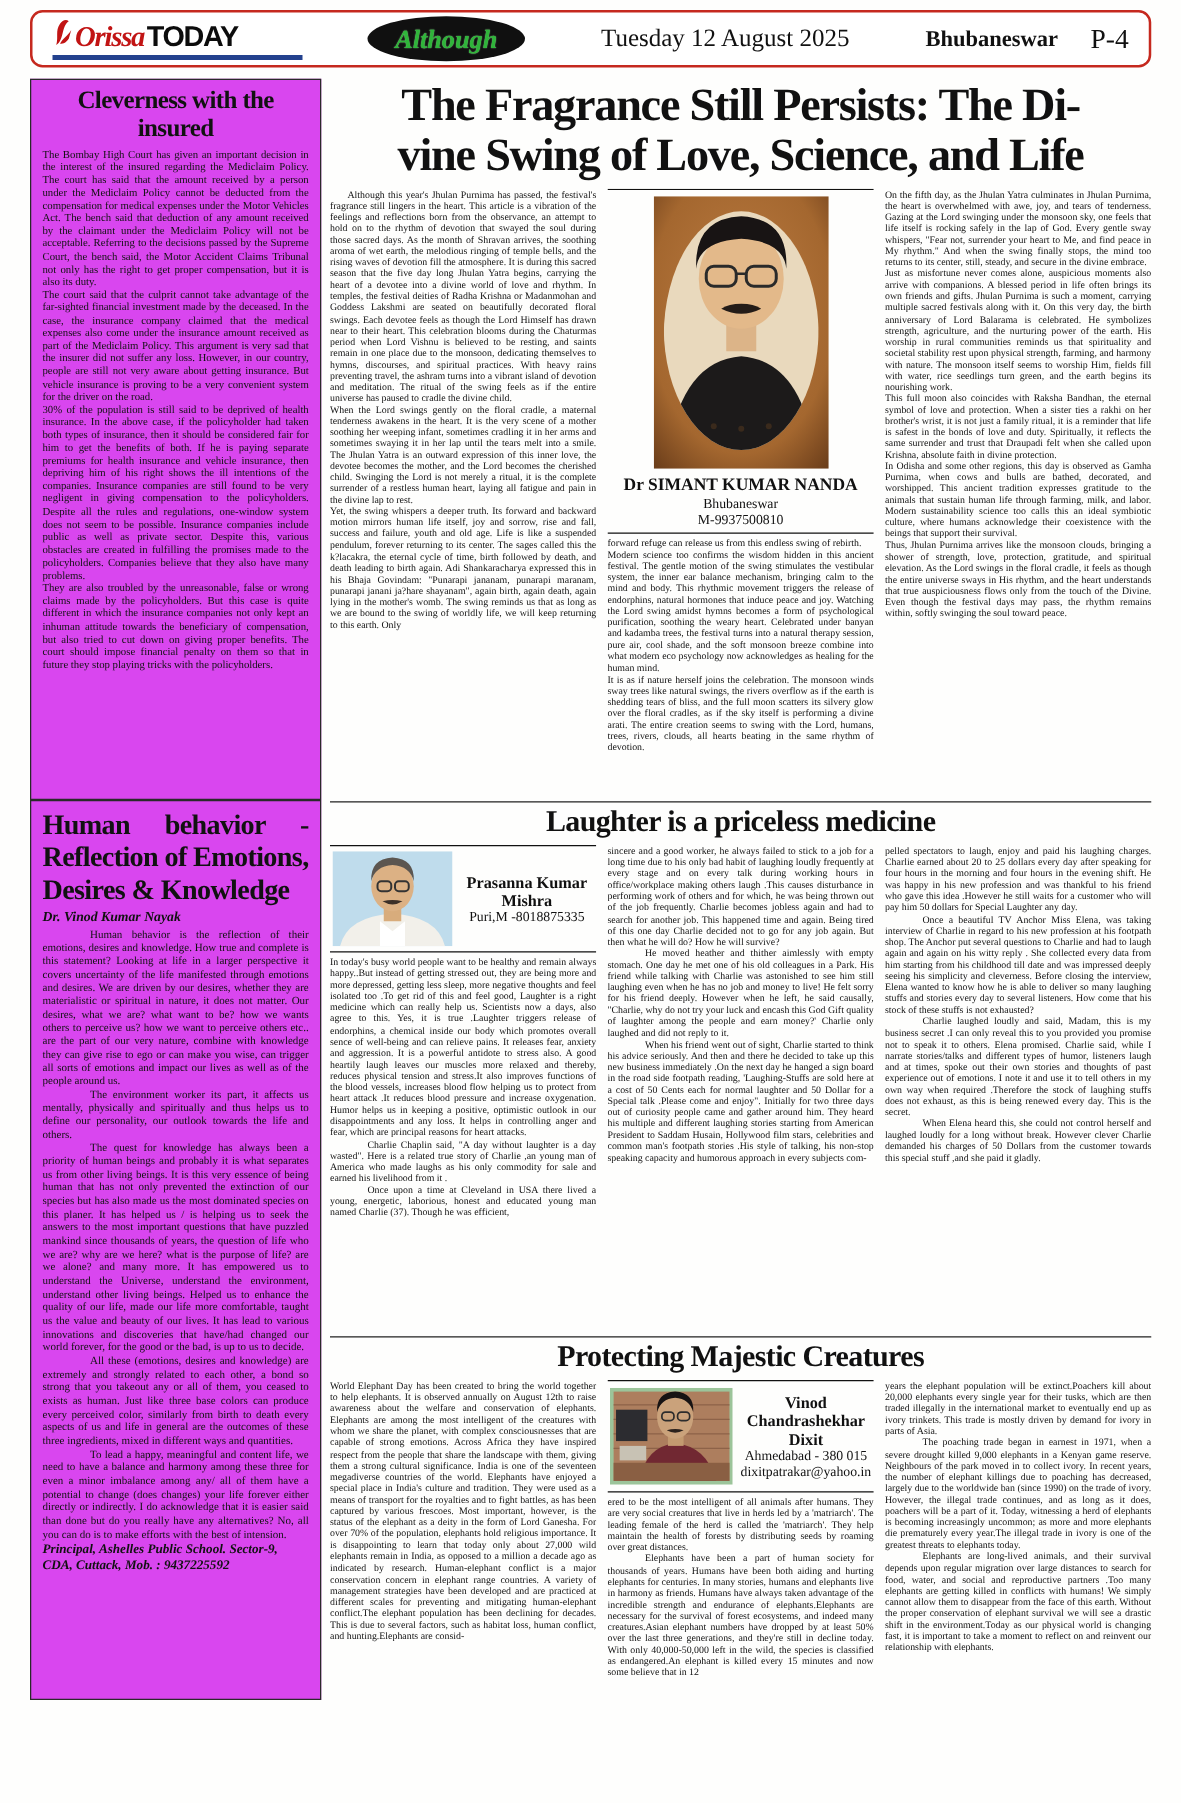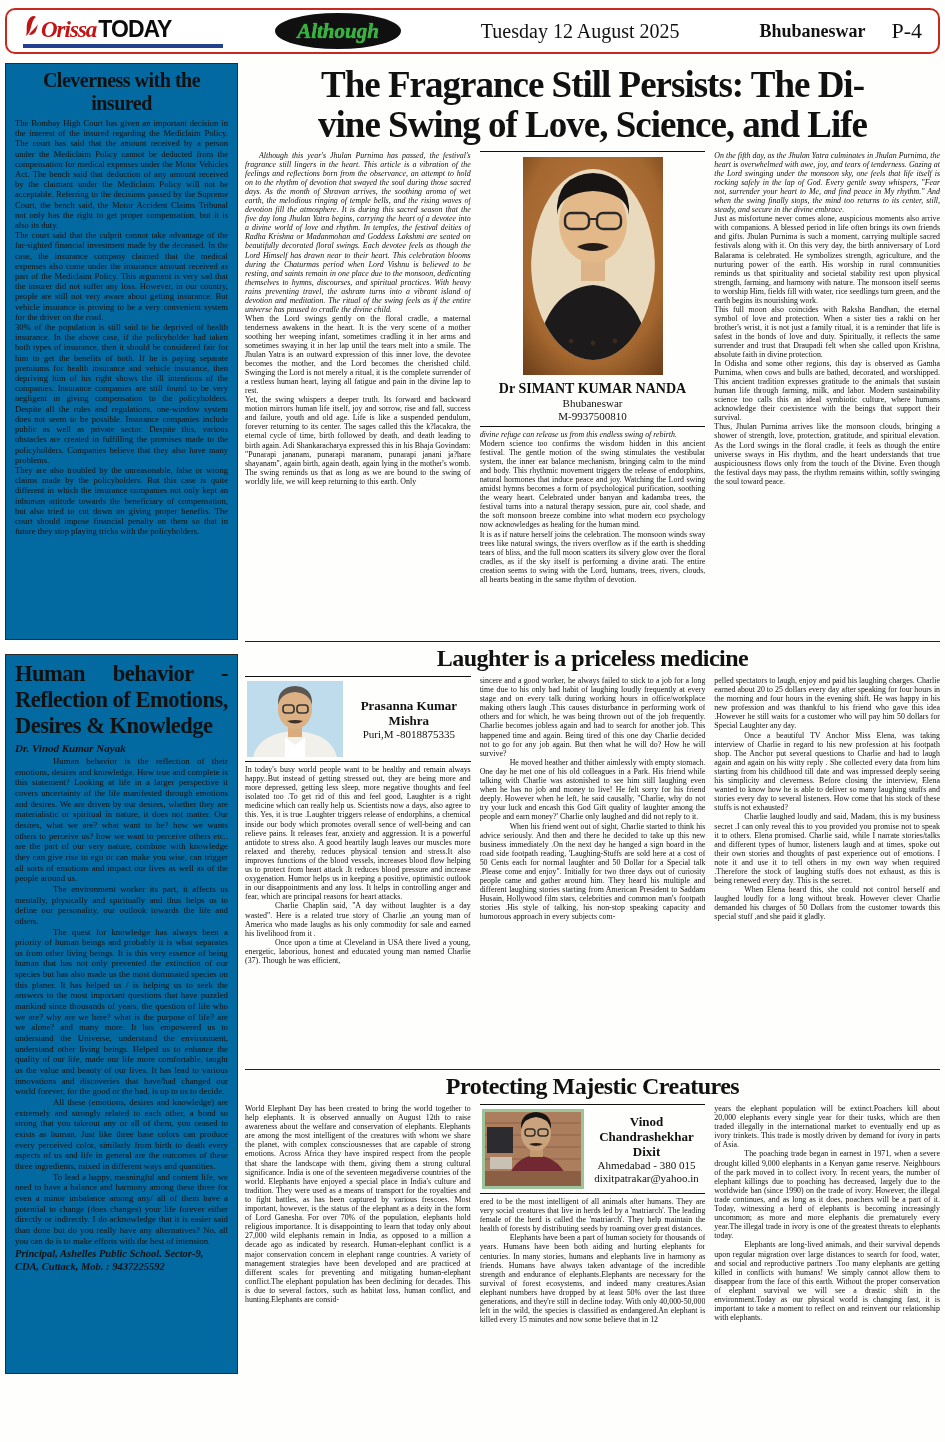--- a/index.html
+++ b/index.html
@@ -1,18 +1,18 @@
 <!DOCTYPE html>
 <html><head>
 <meta charset="utf-8">
 <style>
   html,body{margin:0;padding:0;background:#e9e8e5;}
   .page{position:relative;width:945px;height:1442px;background:#fefefd;margin:0 auto;
         font-family:"Liberation Serif","DejaVu Serif",serif;color:#111;overflow:hidden;
-        box-sizing:border-box;padding:8px 5px;}
+        box-sizing:border-box;padding:8px 24px;}
   
   .masthead{height:46px;border:2px solid #c5291f;border-radius:10px;display:flex;align-items:center;
             padding:0 16px;box-sizing:border-box;background:#fff;}
   .logo{display:flex;flex-direction:column;width:218px;}
   .logo-row{display:flex;align-items:baseline;gap:2px;}
   .logo-script{font-style:italic;font-weight:bold;color:#c11414;font-size:23px;letter-spacing:-1px;}
   .logo-bold{font-family:Liberation Sans, sans-serif;font-weight:bold;font-size:23px;color:#0c0c0c;letter-spacing:-1px;}
   .logo-bar{height:4px;background:#23418e;margin-top:1px;width:200px;position:relative;}
   .logo-bar span{position:absolute;right:4px;top:-1px;font-size:4px;color:#c11414;}
   .badge{width:126px;height:36px;background:#101010;border-radius:50%;display:flex;align-items:center;
@@ -20,37 +20,37 @@
   .badge span{color:#2fb53a;font-style:italic;font-weight:bold;font-size:21px;
               text-shadow:0 0 1px #9fdc9f;}
   .m-date{flex:1;text-align:center;font-weight:normal;font-size:20px;}
   .m-city{font-weight:bold;font-size:18px;margin-right:26px;}
   .m-page{font-size:22px;}
   
   .content{display:flex;gap:7px;margin-top:9px;}
   .rail{width:233px;flex:none;}
   .mainarea{flex:1;min-width:0;}
   
-  .railbox{border:1.5px solid #2a2a2a;box-sizing:border-box;padding:4px 9px;background:#0369a1;overflow:hidden;}
+  .railbox{border:1.5px solid #2a2a2a;box-sizing:border-box;padding:4px 9px;background:#d946ef;overflow:hidden;}
   .box-insured{height:577px;}
-  .box-human{height:720px;margin-top:14px;padding-top:6px;}
+  .box-human{height:720px;margin-top:0;padding-top:6px;}
   .box-insured h2{margin:1px 0 3px;text-align:center;font-size:20px;letter-spacing:-0.5px;}
   .box-insured p{margin:0;font-size:8.6px;line-height:10.2px;text-align:justify;}
   .human-title div{font-size:22.5px;font-weight:bold;line-height:26px;letter-spacing:-0.5px;}
   .jline{text-align:justify;text-align-last:justify;}
   .human-author{font-size:11px;font-weight:bold;font-style:italic;margin:3px 0 2px;}
   .box-human p{margin:0;font-size:8.8px;line-height:10.65px;text-align:justify;text-indent:38px;}
   .human-sign{font-size:10.5px;font-weight:bold;font-style:italic;margin-top:2px;line-height:12.5px;}
   
   .headline{text-align:center;font-weight:bold;font-size:37px;line-height:40px;letter-spacing:-1px;margin:2px 0 6px;}
   .cols{display:flex;gap:9px;overflow:hidden;}
   .cols .col{flex:1;min-width:0;overflow:hidden;}
   .frag-cols{height:491px;border-bottom:1.5px solid #222;padding-bottom:2px;box-sizing:border-box;}
   .frag-cols .col p{margin:0;font-size:7.9px;line-height:9.05px;text-align:justify;}
-  .frag-cols .col p:first-child{text-indent:14px;font-style:italic;}
+  .frag-cols .col p:first-child{text-indent:14px;}
   .frag-cols .col.cont p:first-child{text-indent:0;}
   .photobox{border-top:1.5px solid #111;border-bottom:1.5px solid #111;padding:5px 0 3px;margin-bottom:3px;text-align:center;}
   .cap-name{font-size:14px;font-weight:bold;margin-top:6px;}
   .cap-sub{font-size:11px;line-height:13px;}
   
   .sec-title{text-align:center;font-weight:bold;font-size:24px;margin:3px 0 4px;letter-spacing:-0.5px;}
   .laugh-cols{height:394px;border-bottom:1.5px solid #222;padding-bottom:2px;box-sizing:border-box;}
   .ele-cols{height:318px;}
   .laugh-cols .col p,.ele-cols .col p{margin:0;font-size:7.9px;line-height:9.1px;text-align:justify;}
   .laugh-cols .col p+p,.ele-cols .col p+p{text-indent:30px;}
@@ -160,21 +160,21 @@
                   <circle cx="48" cy="184" r="2.4" fill="#3a2a1c"></circle>
                     <circle cx="70" cy="186" r="2.4" fill="#3a2a1c"></circle>
                     <circle cx="92" cy="184" r="2.4" fill="#3a2a1c"></circle>
                 </g>
               </svg>
               <div class="cap-name">Dr SIMANT KUMAR NANDA</div>
               <div class="cap-sub">Bhubaneswar</div>
               <div class="cap-sub">M-9937500810</div>
             </div>
             <div>
-                <p class="para">divine refuge can release us from this endless swing of rebirth.</p>
+                <p class="para">forward refuge can release us from this endless swing of rebirth.</p>
                 <p class="para">Modern science too confirms the wisdom hidden in this ancient festival. The gentle motion of the swing stimulates the vestibular system, the inner ear balance mechanism, bringing calm to the mind and body. This rhythmic movement triggers the release of endorphins, natural hormones that induce peace and joy. Watching the Lord swing amidst hymns becomes a form of psychological purification, soothing the weary heart. Celebrated under banyan and kadamba trees, the festival turns into a natural therapy session, pure air, cool shade, and the soft monsoon breeze combine into what modern eco psychology now acknowledges as healing for the human mind.</p>
                 <p class="para">It is as if nature herself joins the celebration. The monsoon winds sway trees like natural swings, the rivers overflow as if the earth is shedding tears of bliss, and the full moon scatters its silvery glow over the floral cradles, as if the sky itself is performing a divine arati. The entire creation seems to swing with the Lord, humans, trees, rivers, clouds, all hearts beating in the same rhythm of devotion.</p>
               </div>
           </div>
           <div class="col cont">
               <p class="para">On the fifth day, as the Jhulan Yatra culminates in Jhulan Purnima, the heart is overwhelmed with awe, joy, and tears of tenderness. Gazing at the Lord swinging under the monsoon sky, one feels that life itself is rocking safely in the lap of God. Every gentle sway whispers, "Fear not, surrender your heart to Me, and find peace in My rhythm." And when the swing finally stops, the mind too returns to its center, still, steady, and secure in the divine embrace.</p>
               <p class="para">Just as misfortune never comes alone, auspicious moments also arrive with companions. A blessed period in life often brings its own friends and gifts. Jhulan Purnima is such a moment, carrying multiple sacred festivals along with it. On this very day, the birth anniversary of Lord Balarama is celebrated. He symbolizes strength, agriculture, and the nurturing power of the earth. His worship in rural communities reminds us that spirituality and societal stability rest upon physical strength, farming, and harmony with nature. The monsoon itself seems to worship Him, fields fill with water, rice seedlings turn green, and the earth begins its nourishing work.</p>
               <p class="para">This full moon also coincides with Raksha Bandhan, the eternal symbol of love and protection. When a sister ties a rakhi on her brother's wrist, it is not just a family ritual, it is a reminder that life is safest in the bonds of love and duty. Spiritually, it reflects the same surrender and trust that Draupadi felt when she called upon Krishna, absolute faith in divine protection.</p>
               <p class="para">In Odisha and some other regions, this day is observed as Gamha Purnima, when cows and bulls are bathed, decorated, and worshipped. This ancient tradition expresses gratitude to the animals that sustain human life through farming, milk, and labor. Modern sustainability science too calls this an ideal symbiotic culture, where humans acknowledge their coexistence with the beings that support their survival.</p>
               <p class="para">Thus, Jhulan Purnima arrives like the monsoon clouds, bringing a shower of strength, love, protection, gratitude, and spiritual elevation. As the Lord swings in the floral cradle, it feels as though the entire universe sways in His rhythm, and the heart understands that true auspiciousness flows only from the touch of the Divine. Even though the festival days may pass, the rhythm remains within, softly swinging the soul toward peace.</p>

